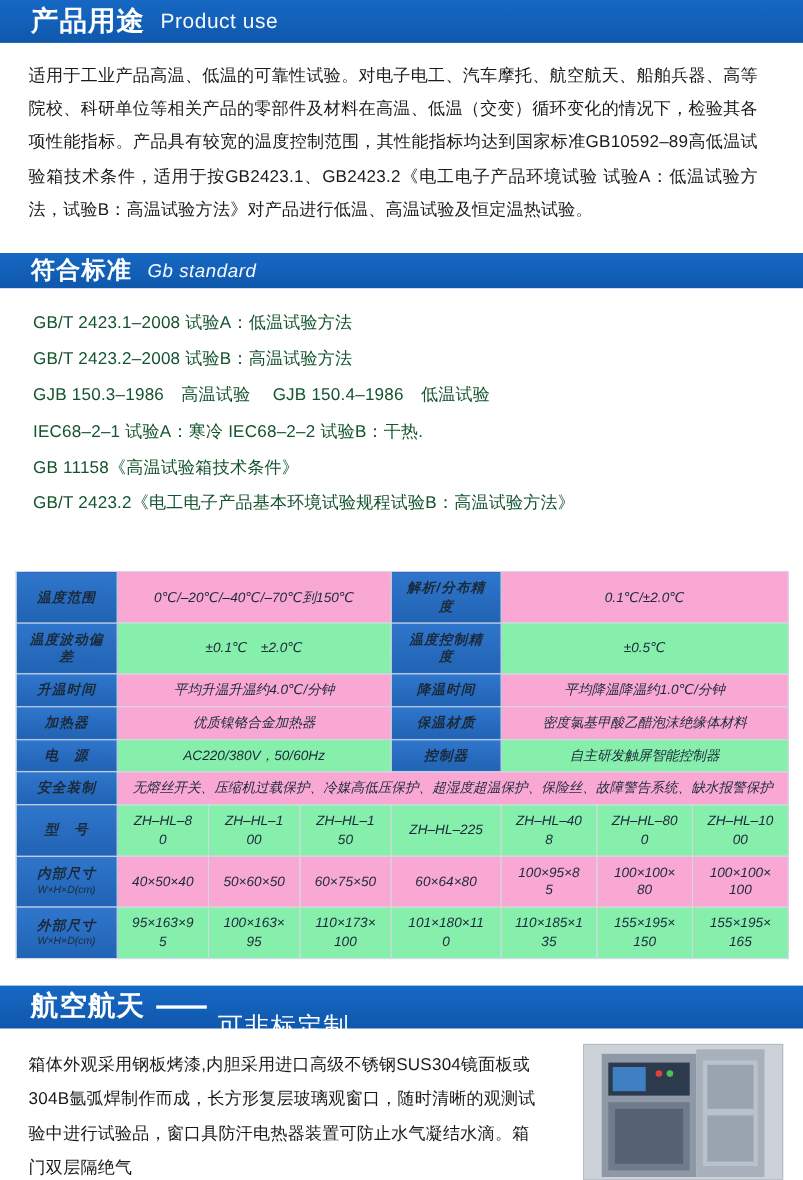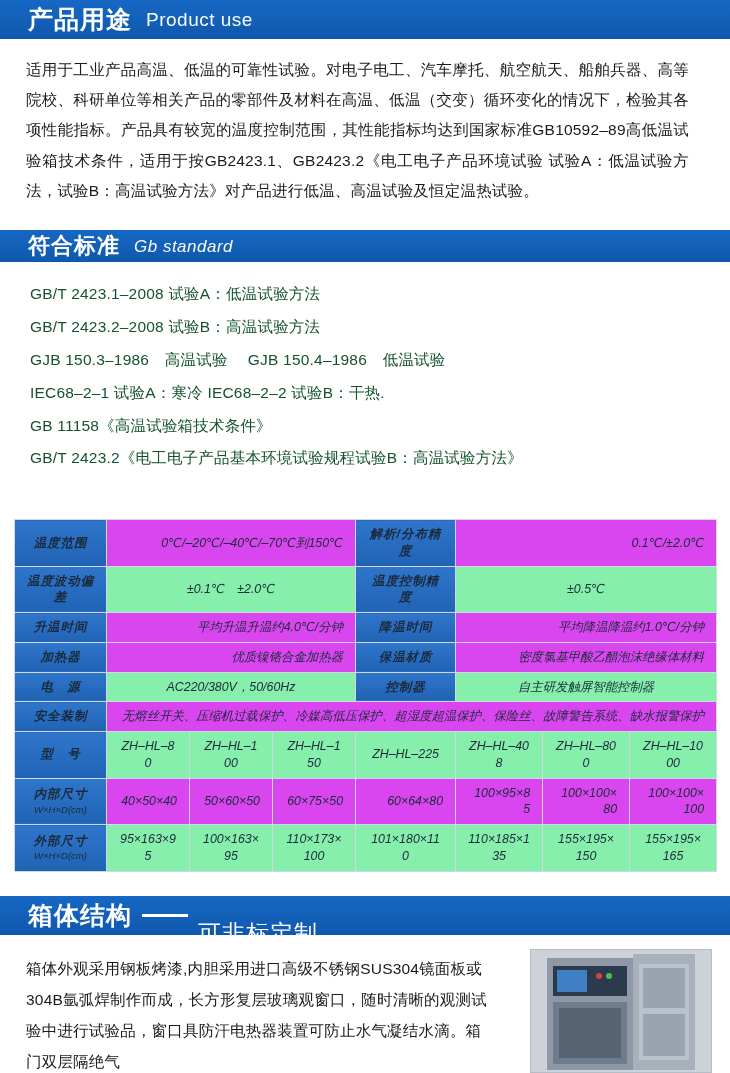--- a/index.html
+++ b/index.html
@@ -106,21 +106,21 @@
     width: 92px;
     border: 1px solid #2a6fc4;
   }
   td.lbl .sub {
     display: block;
     font-size: 9.5px;
     font-weight: normal;
     letter-spacing: 0;
     margin-top: 1px;
   }
-  tr.alt td.val { background: #d946ef; text-align: right; }
+  tr.alt td.val { background: #f9a8d4; }
   tr.norm td.val { background: #86efac; }
 
   
   .struct {
     position: relative;
     padding: 18px 26px 0 26px;
     min-height: 130px;
   }
   .struct .txt {
     font-size: 15.5px;
@@ -271,21 +271,21 @@
         <td class="val">155×195×150</td>
         <td class="val">155×195×165</td>
       </tr>
     </tbody>
       </table>
   </div>
 
   <div class="gapline"></div>
 
   <div class="bar">
-    <span class="cn">箱体结构</span>
+    <span class="cn">航空航天</span>
     <span class="dash"></span>
     <span class="cn2">可非标定制</span>
   </div>
 
   <div class="struct">
     <div class="txt">箱体外观采用钢板烤漆,内胆采用进口高级不锈钢SUS304镜面板或304B氩弧焊制作而成，长方形复层玻璃观窗口，随时清晰的观测试验中进行试验品，窗口具防汗电热器装置可防止水气凝结水滴。箱门双层隔绝气</div>
     <div class="photo">
       <svg width="180" height="122" viewBox="0 0 180 122">
         <rect x="0" y="0" width="180" height="122" fill="#cdd2d8"></rect>
         <rect x="16" y="8" width="86" height="112" fill="#8e98a6"></rect>

